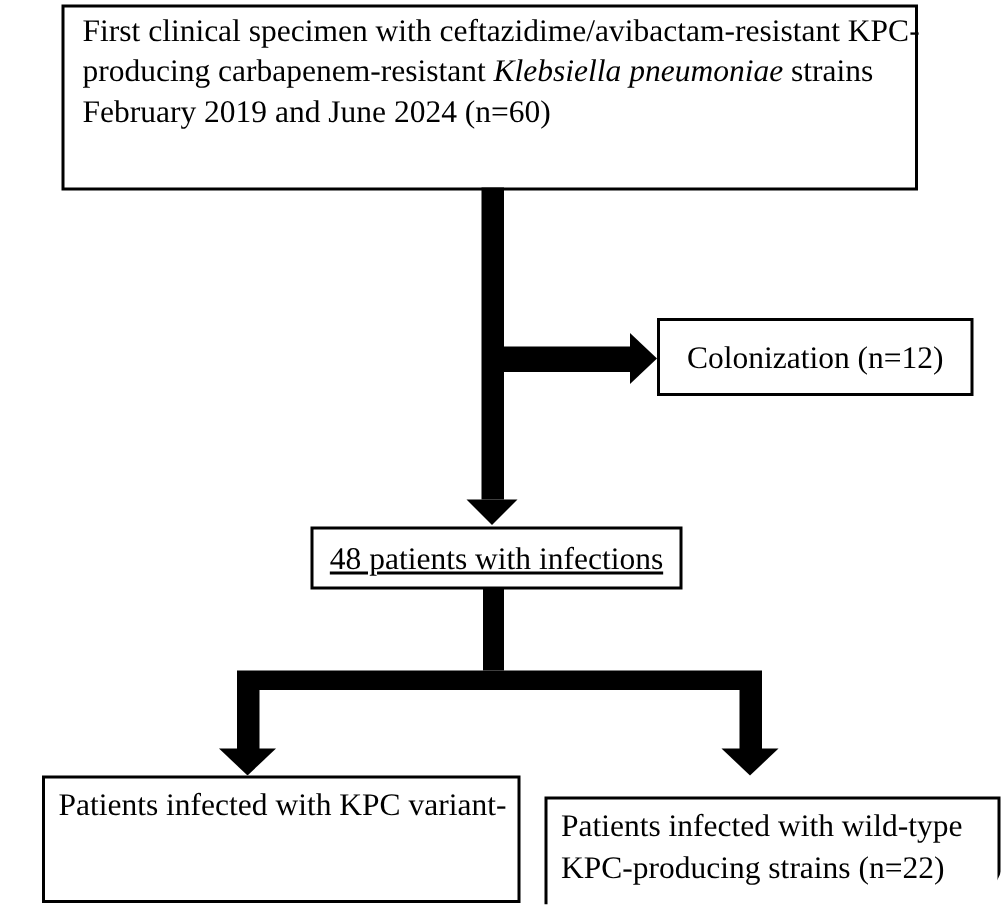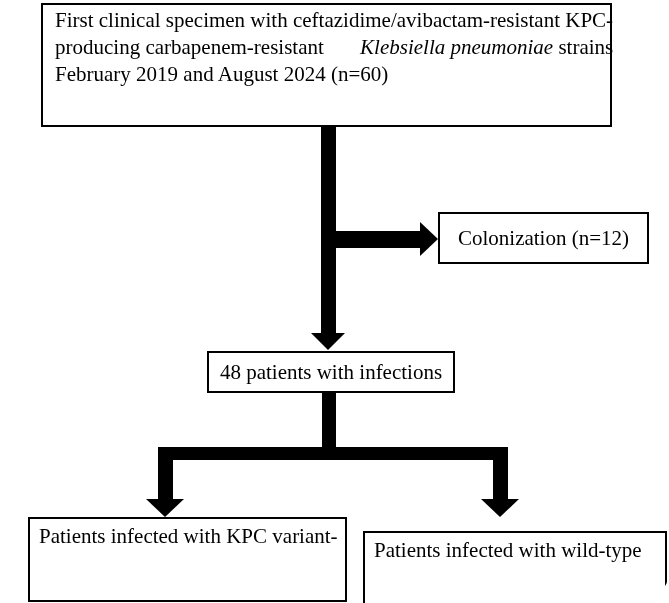--- a/index.html
+++ b/index.html
@@ -14,21 +14,21 @@
     overflow: hidden;
     border-radius: 32px;
   }
   .box {
     position: absolute;
     box-sizing: border-box;
     border: 2px solid var(--ink);
     background: var(--paper);
   }
   .line { white-space: nowrap; }
-  .it { font-style: italic; margin-left: 31px; }
+  .it { font-style: italic; }
   .center-box {
     display: flex;
     align-items: center;
     justify-content: center;
     text-align: left;
   }
   .shaft { position: absolute; background: var(--ink); }
   .ah { position: absolute; width: 0; height: 0; }
 
   
@@ -54,20 +54,21 @@
     border-left: 18px solid var(--ink);
   }
   #box-colonization {
     left: 438px; top: 212px; width: 211px; height: 52px;
     font-size: 21px;
   }
   
   #box-infections {
     left: 207px; top: 351px; width: 248px; height: 42px;
     font-size: 21px;
+    text-decoration: underline;
   }
   
   #shaft-mid  { left: 322px; top: 392px; width: 14px; height: 55px; }
   #branch-bar { left: 158px; top: 447px; width: 350px; height: 13px; }
   #drop-left  { left: 158px; top: 459px; width: 15px; height: 41px; }
   #drop-right { left: 493px; top: 459px; width: 15px; height: 41px; }
   #ah-left, #ah-right {
     border-left: 19px solid transparent;
     border-right: 19px solid transparent;
     border-top: 18px solid var(--ink);
@@ -87,21 +88,21 @@
   }
 </style>
 </head>
 <body>
 
 <div class="canvas">
 
   <div class="box" id="box-specimens">
     <div class="line">First clinical specimen with ceftazidime/avibactam-resistant KPC-</div>
     <div class="line"><span>producing carbapenem-resistant </span><span class="it">Klebsiella pneumoniae</span><span> strains</span></div>
-    <div class="line">February 2019 and August 2024 (n=60)</div>
+    <div class="line">February 2019 and June 2024 (n=60)</div>
   </div>
 
   <div class="shaft" id="shaft-top"></div>
   <div class="ah" id="ah-infections"></div>
 
   <div class="shaft" id="shaft-colonization"></div>
   <div class="ah" id="ah-colonization"></div>
   <div class="box center-box" id="box-colonization">
     <span class="line">Colonization (n=12)</span>
   </div>
@@ -116,15 +117,16 @@
   <div class="shaft" id="drop-right"></div>
   <div class="ah" id="ah-left"></div>
   <div class="ah" id="ah-right"></div>
 
   <div class="box" id="box-kpc-variant">
     <div class="line">Patients infected with KPC variant-</div>
   </div>
 
   <div class="box" id="box-wild-type">
     <div class="line">Patients infected with wild-type</div>
+    <div class="line">KPC-producing strains (n=22)</div>
   </div>
 
 </div>
 
 </body></html>

